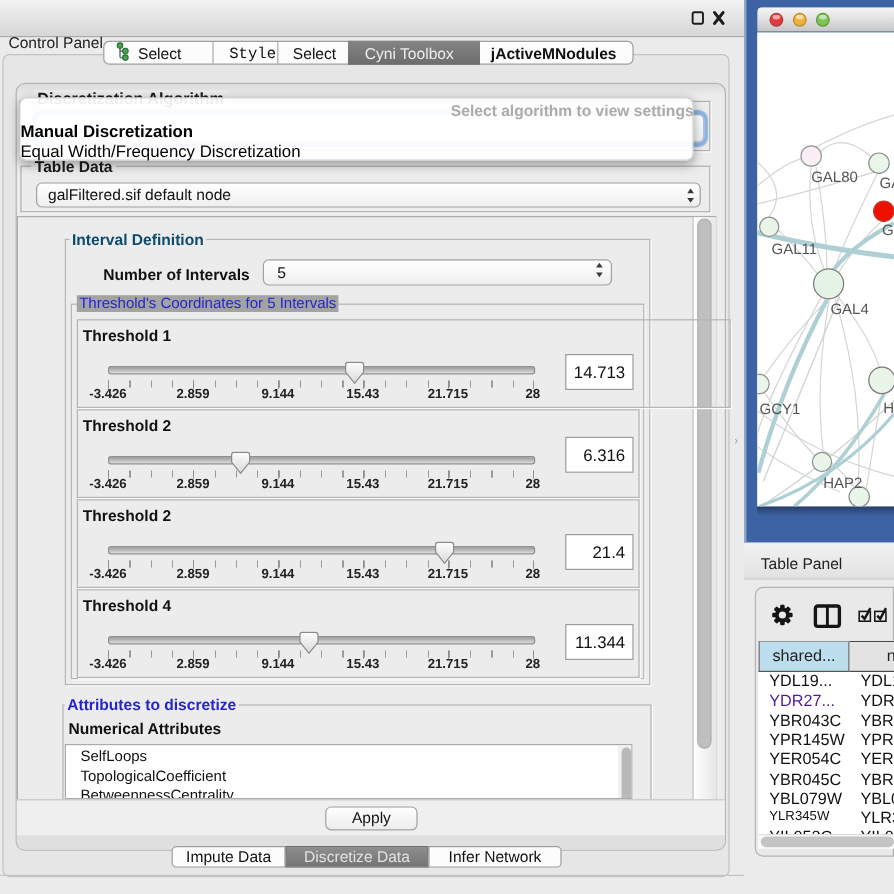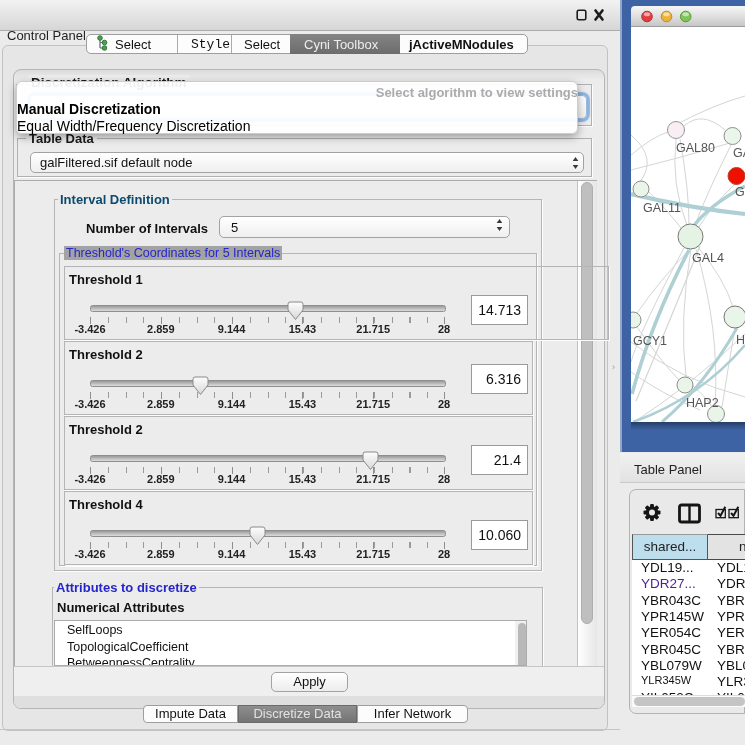--- a/index.html
+++ b/index.html
@@ -180,21 +180,21 @@
             </linearGradient>
           </defs>
     </svg>
     <div class="abs" style="left:-5px;top:56px;width:60px;text-align:center;font-size:11px;font-weight:bold;color:#222;">-3.426</div>
         <div class="abs" style="left:65.8px;top:56px;width:60px;text-align:center;font-size:11px;font-weight:bold;color:#222;">2.859</div>
         <div class="abs" style="left:136.6px;top:56px;width:60px;text-align:center;font-size:11px;font-weight:bold;color:#222;">9.144</div>
         <div class="abs" style="left:207.39999999999998px;top:56px;width:60px;text-align:center;font-size:11px;font-weight:bold;color:#222;">15.43</div>
         <div class="abs" style="left:278.2px;top:56px;width:60px;text-align:center;font-size:11px;font-weight:bold;color:#222;">21.715</div>
         <div class="abs" style="left:349px;top:56px;width:60px;text-align:center;font-size:11px;font-weight:bold;color:#222;">28</div>
     <div class="abs" style="left:406px;top:28px;width:57px;height:30px;background:#FFF;border:1px solid #9A9A9A;box-sizing:border-box;
-        text-align:right;font-size:14px;color:#111;line-height:28px;padding-right:6px;">10.060</div>
+        text-align:right;font-size:14px;color:#111;line-height:28px;padding-right:6px;">11.344</div>
   </div>
     </div>
 
   <div class="abs" style="left:52px;top:587px;width:491px;height:85px;border:1px solid #B5B5B5;box-sizing:border-box;box-shadow:1px 1px 0 rgba(255,255,255,0.9);"></div>
   <div class="abs" style="left:54px;top:580px;color:#2525CC;background:#ECECEC;padding:0 2px;font-size:13px;font-weight:bold;">Attributes to discretize</div>
   <div class="abs b13" style="left:57px;top:600px;">Numerical Attributes</div>
   <div class="abs" style="left:54px;top:620px;width:473px;height:46px;background:#FFF;border:1px solid #ABABAB;box-sizing:border-box;overflow:hidden;">
      <div style="font-size:12.5px;color:#111;padding:1px 0 0 12px;line-height:16.5px;">SelfLoops<br>TopologicalCoefficient<br>BetweennessCentrality</div>
      <div class="abs" style="left:460px;top:0;width:13px;height:46px;background:#F0F0F0;"></div>
      <div class="abs" style="left:463px;top:2px;width:8px;height:46px;border-radius:4px;background:#B9B9B9;"></div>

